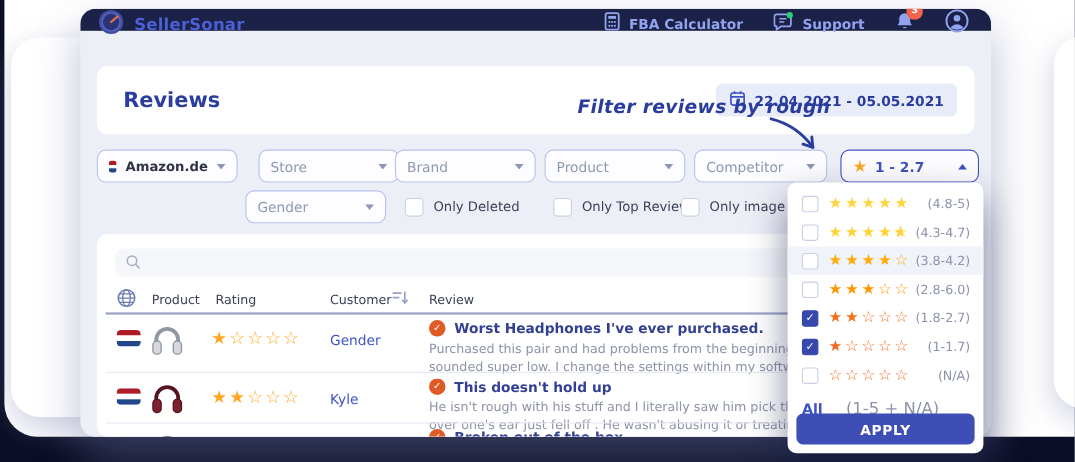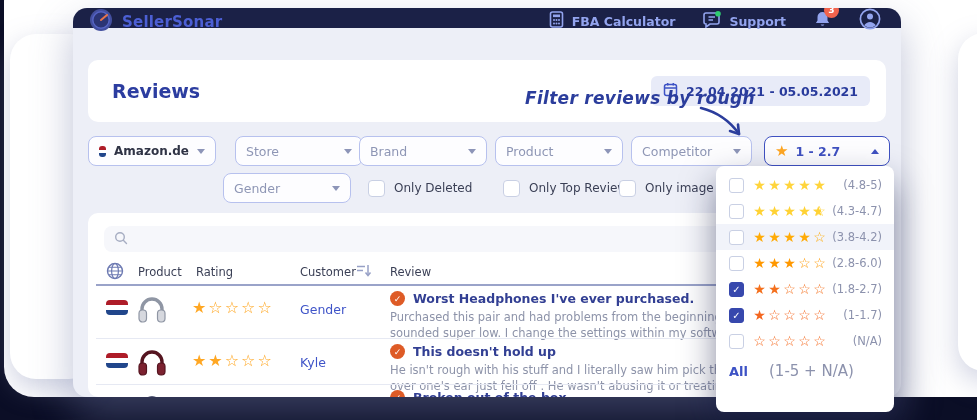--- a/index.html
+++ b/index.html
@@ -377,13 +377,14 @@
       <div class="dd-row">
         <span class="dd-cb "></span>
         <span class="dd-stars"><span class="st" style="color:#f46a20">☆</span><span class="st" style="color:#f46a20">☆</span><span class="st" style="color:#f46a20">☆</span><span class="st" style="color:#f46a20">☆</span><span class="st" style="color:#f46a20">☆</span></span>
         <span class="dd-range">(N/A)</span>
       </div>
     </div>
   <div class="dd-all">
     <span class="all-lbl">All</span>
     <span class="all-sub">(1-5 + N/A)</span>
   </div>
+  <button class="apply-btn">APPLY</button>
 </div>
 
 </body></html>

